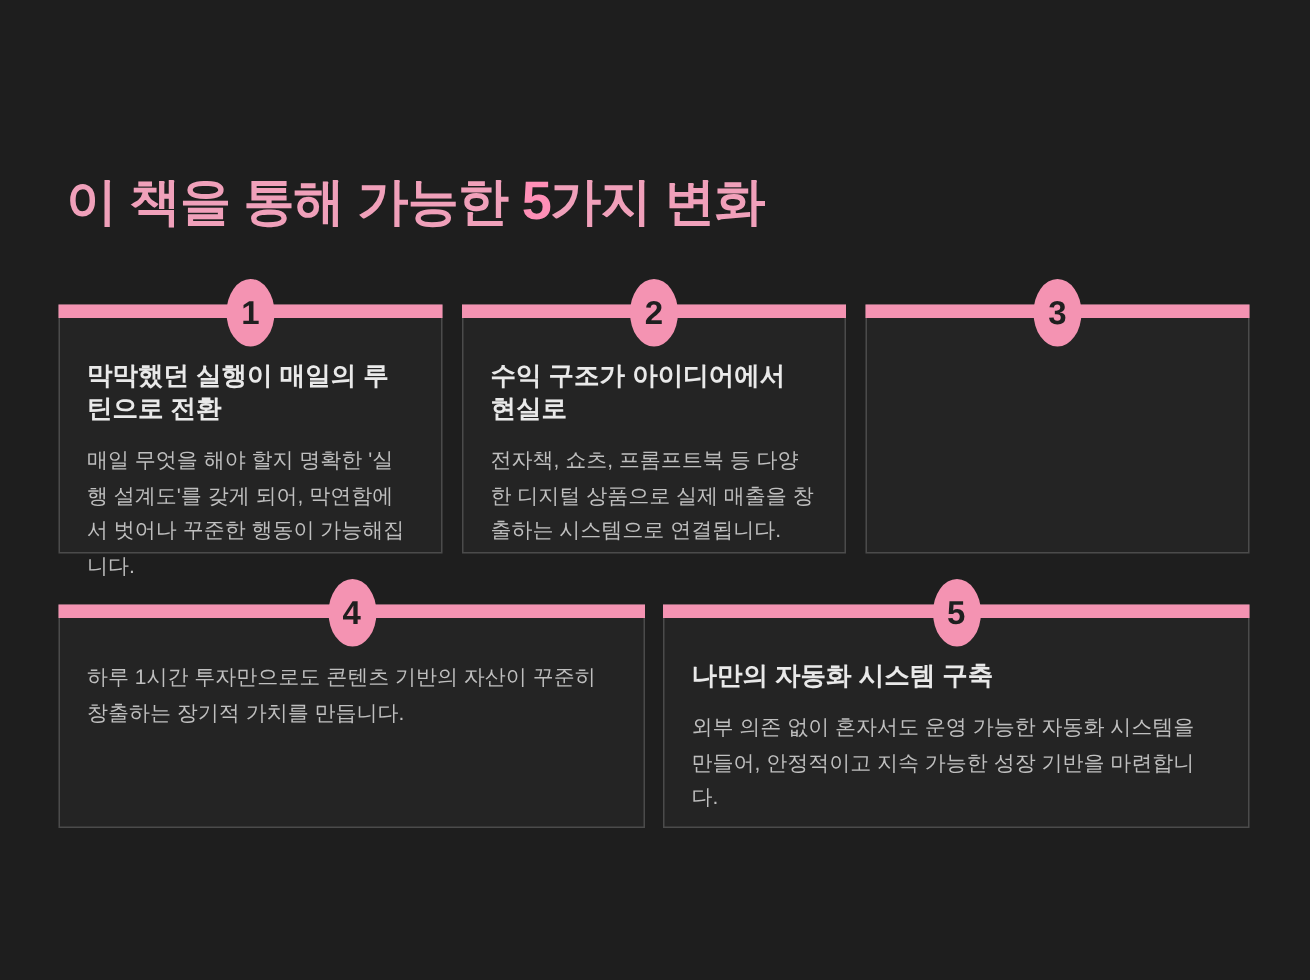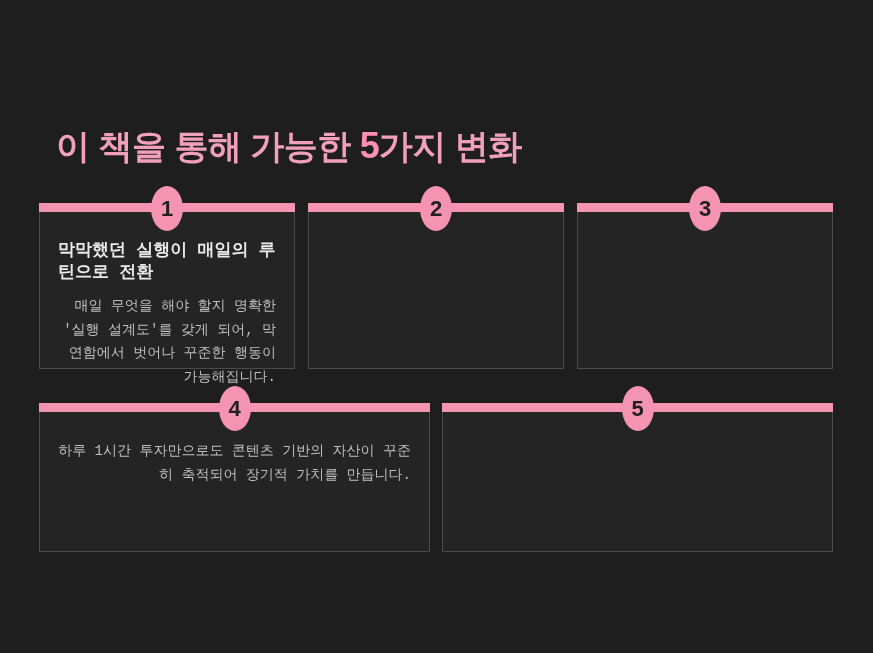--- a/index.html
+++ b/index.html
@@ -10,21 +10,21 @@
     position: relative;
     overflow: hidden;
     font-family: "Liberation Sans", "DejaVu Sans", sans-serif;
   }
 
   
   .slide-title {
     position: absolute;
     left: 40px;
     top: 108px;
-    margin: 16px;
+    margin: 4px;
     font-size: 34px;
     line-height: 1.2;
     font-weight: 700;
     color: #f0a0ba;
     letter-spacing: -0.5px;
     white-space: nowrap;
   }
   .slide-title .hl {
     color: #ff8fb7;
     font-weight: 800;
@@ -74,39 +74,37 @@
     z-index: 2;
   }
   .badge span {
     color: #1f1f1f;
     font-weight: 700;
     font-size: 22px;
     line-height: 1;
   }
   .card-content {
     padding: 36px 18px 16px 18px;
-    font-family: Liberation Mono, monospace;
   }
   .card-title {
     margin: 0 0 11px 0;
     font-size: 17px;
     line-height: 1.3;
     font-weight: 700;
     color: #e9e9e9;
   }
   .card-title .brand {
     font-weight: 800;
     letter-spacing: -0.3px;
   }
   .card-body {
     margin: 0;
     font-size: 14px;
     line-height: 1.68;
     color: #bfbfbf;
-    text-align: right;
   }
 </style>
 </head>
 <body>
 
 <h1 class="slide-title"><span>이 책을 통해 가능한 </span><span class="hl">5</span><span>가지 변화</span></h1>
 
 <div class="row row-1">
 
   <div class="card">
@@ -119,20 +117,22 @@
       <p class="card-body">매일 무엇을 해야 할지 명확한 '실행 설계도'를 갖게 되어, 막연함에서 벗어나 꾸준한 행동이 가능해집니다.</p>
     </div>
   </div>
 
   <div class="card">
     <div class="card-bar"></div>
     <div class="badge">
         <span>2</span>
       </div>
     <div class="card-content">
+      <h2 class="card-title"><span class="brand"></span><span>수익 구조가 아이디어에서 현실로</span></h2>
+      <p class="card-body">전자책, 쇼츠, 프롬프트북 등 다양한 디지털 상품으로 실제 매출을 창출하는 시스템으로 연결됩니다.</p>
     </div>
   </div>
 
   <div class="card">
     <div class="card-bar"></div>
     <div class="badge">
         <span>3</span>
       </div>
     <div class="card-content">
     </div>
@@ -141,26 +141,28 @@
 </div>
 
 <div class="row row-2">
 
   <div class="card">
     <div class="card-bar"></div>
     <div class="badge">
         <span>4</span>
       </div>
     <div class="card-content">
-      <p class="card-body">하루 1시간 투자만으로도 콘텐츠 기반의 자산이 꾸준히 축적되어 장기적 가치를 만듭니다.</p>
+      <p class="card-body">하루 1시간 투자만으로도 콘텐츠 기반의 자산이 꾸준히 창출하는 장기적 가치를 만듭니다.</p>
     </div>
   </div>
 
   <div class="card">
     <div class="card-bar"></div>
     <div class="badge">
         <span>5</span>
       </div>
     <div class="card-content">
+      <h2 class="card-title"><span class="brand"></span><span>나만의 자동화 시스템 구축</span></h2>
+      <p class="card-body">외부 의존 없이 혼자서도 운영 가능한 자동화 시스템을 만들어, 안정적이고 지속 가능한 성장 기반을 마련합니다.</p>
     </div>
   </div>
 
 </div>
 
 </body></html>

